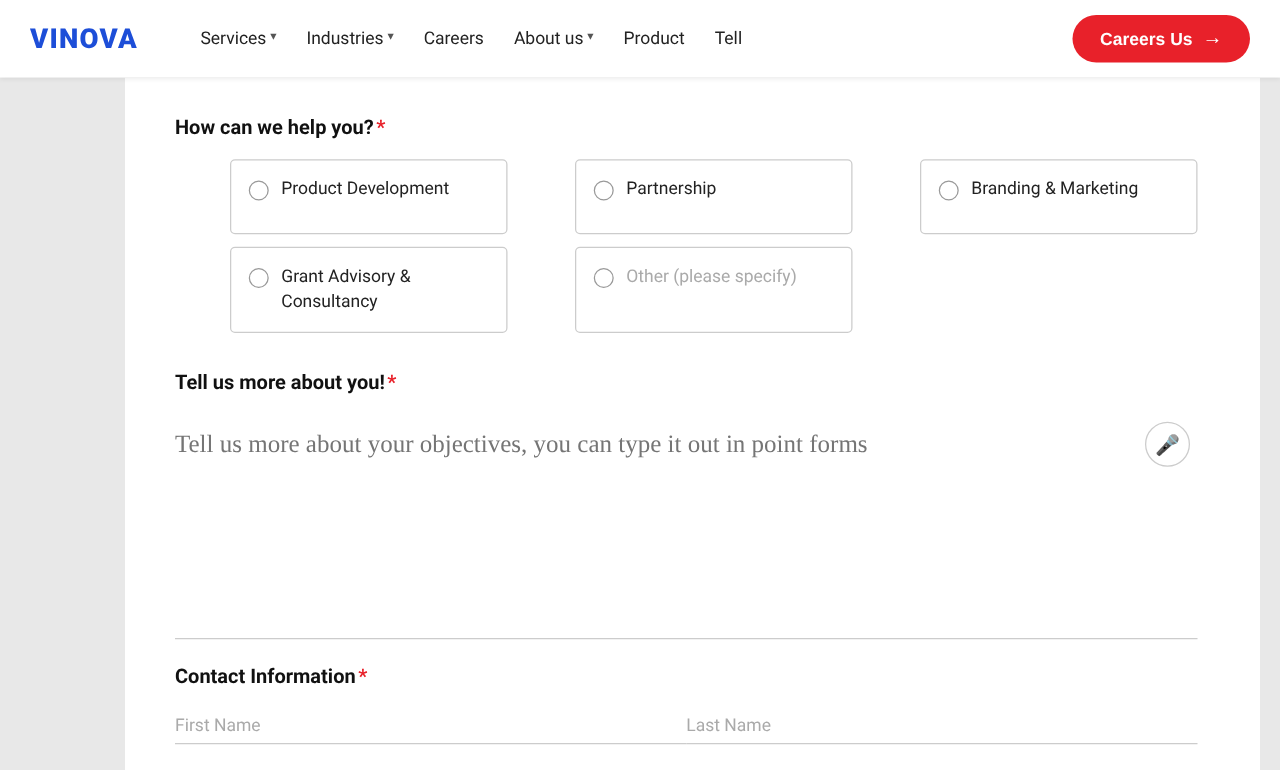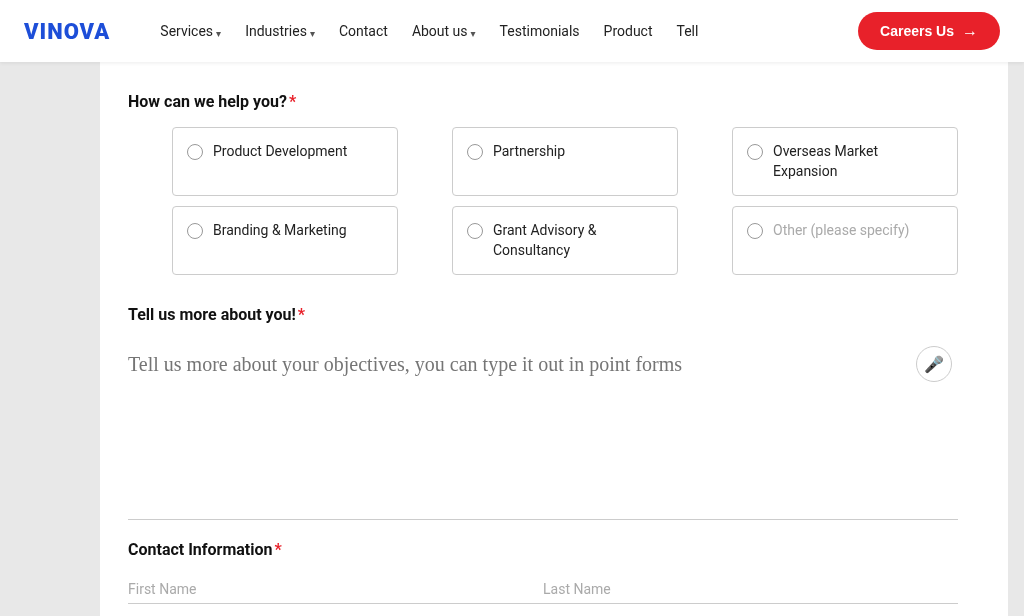--- a/index.html
+++ b/index.html
@@ -30,21 +30,21 @@
       margin-right: 40px;
     }
     .nav-links {
       display: flex;
       align-items: center;
       gap: 4px;
       flex: 1;
     }
     .nav-item {
       display: flex;
-      align-items: flex-end;
+      align-items: flex-start;
       gap: 3px;
       padding: 6px 10px;
       font-size: 14px;
       color: #222;
       cursor: pointer;
       border-radius: 4px;
       white-space: nowrap;
     }
     .nav-chevron {
       font-size: 10px;
@@ -78,21 +78,21 @@
       width: 100px;
       background: #e8e8e8;
       flex-shrink: 0;
     }
 
     
     .main-content {
       flex: 1;
       background: #fff;
       overflow-y: auto;
-      padding: 30px 50px 30px 28px;
+      padding: 30px 50px 30px 40px;
     }
 
     
     .main-content::-webkit-scrollbar { width: 8px; }
     .main-content::-webkit-scrollbar-track { background: #f0f0f0; }
     .main-content::-webkit-scrollbar-thumb { background: #c0c0c0; border-radius: 4px; }
 
     
     .sidebar-right {
       width: 16px;
@@ -220,28 +220,25 @@
   <div class="nav-links">
     <div class="nav-item">
       <span>Services</span>
       <span class="nav-chevron">▾</span>
     </div>
     <div class="nav-item">
       <span>Industries</span>
       <span class="nav-chevron">▾</span>
     </div>
     <div class="nav-item">
-      <span>Contact</span>
+      <span>Careers</span>
     </div>
     <div class="nav-item">
       <span>About us</span>
       <span class="nav-chevron">▾</span>
-    </div>
-    <div class="nav-item">
-      <span>Testimonials</span>
     </div>
     <div class="nav-item">
       <span>Product</span>
     </div>
     <div class="nav-item">
       <span>Tell</span>
     </div>
   </div>
   <button class="nav-cta">
     <span>Careers Us</span>
@@ -258,24 +255,20 @@
       <span>How can we help you?</span><span class="required">*</span>
     </div>
     <div class="options-grid">
       <div class="option-box">
         <div class="radio-circle"></div>
         <span class="option-text">Product Development</span>
       </div>
       <div class="option-box">
         <div class="radio-circle"></div>
         <span class="option-text">Partnership</span>
-      </div>
-      <div class="option-box">
-        <div class="radio-circle"></div>
-        <span class="option-text">Overseas Market Expansion</span>
       </div>
       <div class="option-box">
         <div class="radio-circle"></div>
         <span class="option-text">Branding &amp; Marketing</span>
       </div>
       <div class="option-box">
         <div class="radio-circle"></div>
         <span class="option-text">Grant Advisory &amp; Consultancy</span>
       </div>
       <div class="option-box">

